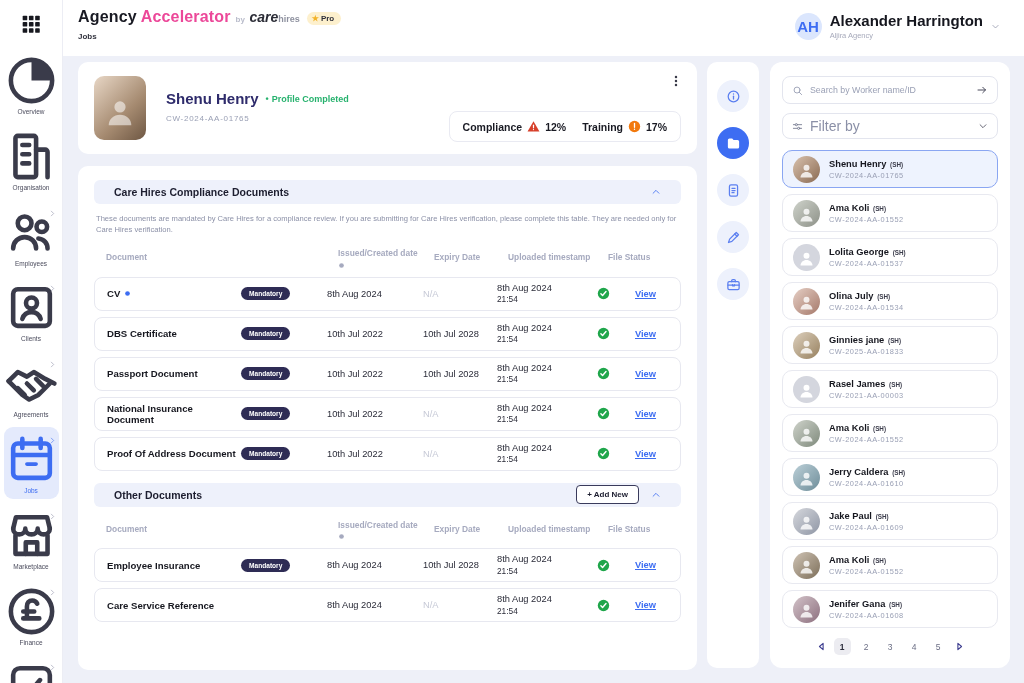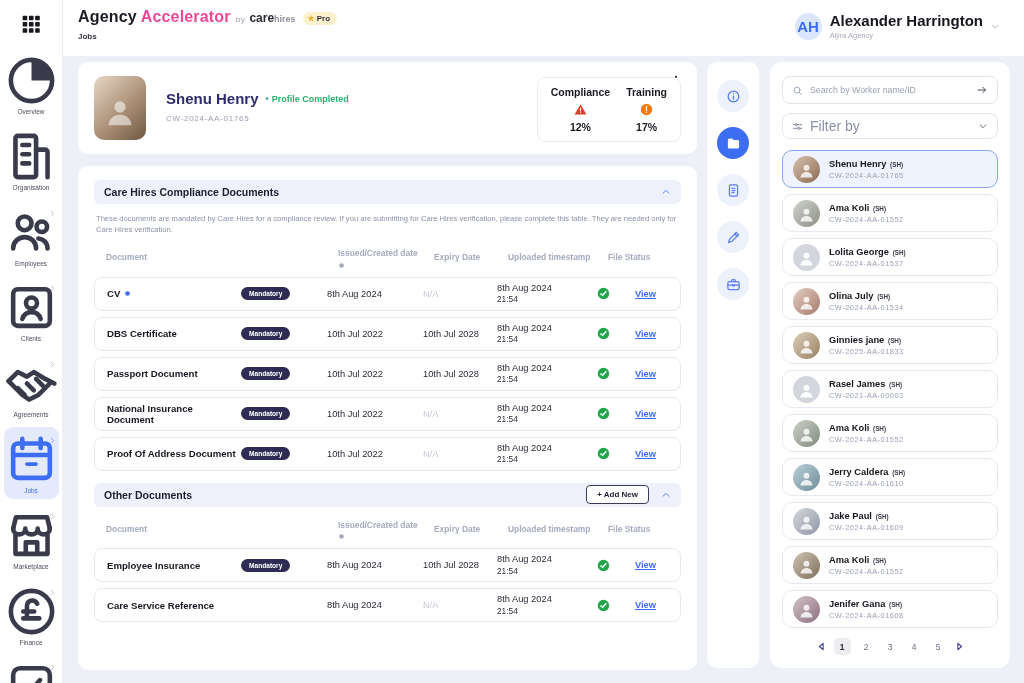--- a/index.html
+++ b/index.html
@@ -23,21 +23,21 @@
   .nav-item.active .nav-icon, .nav-item.active .nav-label { color:#3d6df2; }
   .nav-chev { position:absolute; right:3px; top:10px; width:7px; height:7px; color:#8f93a8; }
   .nav-item.active .nav-chev { color:#3d6df2; }
 
   
   .top-header { position:absolute; left:63px; top:0; width:961px; height:56px; background:#fff; z-index:2; }
   .title-block { position:absolute; left:15px; top:8px; }
   .app-title { font-size:16px; font-weight:bold; color:#191a23; letter-spacing:.01em; }
   .app-title .accent { color:#ec4899; }
   .by-label { font-size:8px; color:#b9bccb; margin-left:5px; font-weight:bold; }
-  .brand-care { font-size:12px; color:#2b2c36; font-weight:bold; }
+  .brand-care { font-size:14px; color:#2b2c36; font-weight:bold;font-style:italic; }
   .brand-hires { font-size:9px; color:#8e919f; font-weight:bold; }
   .pro-badge { display:inline-block; margin-left:7px; background:#fdf0cd; border-radius:8px; font-size:8px; font-weight:bold; color:#2e2f3a; padding:2px 7px 2px 5px; vertical-align:1px; }
   .pro-badge .star { color:#f2b32a; margin-right:2px; }
   .breadcrumb { font-size:8px; font-weight:bold; color:#33343f; margin-top:6px; }
   .user-block { position:absolute; right:24px; top:12px; display:flex; align-items:center; gap:8px; cursor:pointer; }
   .user-avatar { width:27px; height:27px; border-radius:50%; background:#dbe6fd; color:#3d6df2; font-size:15px; font-weight:bold; display:flex; align-items:center; justify-content:center; }
   .user-name { font-size:15px; font-weight:bold; color:#15161e; }
   .user-org { font-size:7.5px; color:#a7aabb; margin-top:2px; }
   .user-chev { width:9px; height:9px; color:#8f93a8; }
 
@@ -45,28 +45,28 @@
   .worker-card { position:absolute; left:78px; top:62px; width:619px; height:92px; background:#fff; border-radius:10px; z-index:1; }
   .worker-photo { position:absolute; left:16px; top:14px; width:52px; height:64px; border-radius:10px; background:linear-gradient(135deg,#e8d7c6,#a58a70 60%,#6e5743); overflow:hidden; }
   .worker-photo .ph { position:absolute; left:10px; top:14px; width:32px; height:44px; color:rgba(255,255,255,.55); }
   .worker-name-row { position:absolute; left:88px; top:28px; display:flex; align-items:center; gap:7px; }
   .worker-name { font-size:15px; font-weight:bold; color:#2e2b6b; }
   .profile-status { font-size:9px; font-weight:bold; color:#27b26e; }
   .profile-status::before { content:"•"; margin-right:3px; }
   .worker-id { position:absolute; left:88px; top:52px; font-size:8px; color:#9aa0b5; letter-spacing:.09em; }
   .kebab-btn { position:absolute; right:14px; top:12px; width:14px; height:14px; color:#3a3b4a; cursor:pointer; }
   .stats-pill { position:absolute; right:16px; bottom:12px; border:1px solid #e9eaf2; border-radius:8px; background:#fff; display:flex; align-items:center; gap:16px; padding:8px 13px; }
-  .stat { display:flex; align-items:center; gap:5px; font-size:10.5px; font-weight:bold; color:#191a23;flex-direction:column; }
+  .stat { display:flex; align-items:center; gap:5px; font-size:10.5px; font-weight:bold; color:#191a23; }
   .stat .s-icon { width:13px; height:13px; }
   .stat .warn { color:#d7402b; }
   .stat .alert { color:#f2790d; }
 
   
   .docs-card { position:absolute; left:78px; top:166px; width:619px; height:504px; background:#fff; border-radius:10px; padding:14px 16px; overflow:hidden; }
-  .section-bar { background:#eef1fb; border-radius:6px; height:24px; display:flex; align-items:center; padding:0 10px; margin-bottom:9px; }
+  .section-bar { background:#eef1fb; border-radius:6px; height:24px; display:flex; align-items:center; padding:0 20px; margin-bottom:9px; }
   .section-title { font-size:10.5px; font-weight:bold; color:#1d1e30; flex:1; }
   .section-chev { width:10px; height:10px; color:#3d6df2; cursor:pointer; }
   .add-new-btn { background:#fff; border:1px solid #3a3b5c; border-radius:4px; font-size:8px; font-weight:bold; color:#1d1e30; padding:4px 10px; margin-right:12px; cursor:pointer; font-family:inherit; }
   .section-desc { font-size:7.6px; color:#8b90a7; line-height:1.5; margin:0 2px 8px; }
   .tbl-head { display:grid; grid-template-columns:232px 96px 74px 100px 85px; padding:4px 0 8px 12px; }
   .tbl-head .th { font-size:8.4px; font-weight:bold; color:#a6aabf; line-height:1.4; padding-right:8px; display:flex; flex-wrap:wrap; align-items:center; gap:2px; }
   .th .info-dot { width:7px; height:7px; color:#a6aabf; }
   .tbl-row { display:grid; grid-template-columns:134px 86px 96px 74px 100px 38px 47px; align-items:center; border:1px solid #e7e8f0; border-radius:8px; height:34px; margin-bottom:6px; padding-left:12px; }
   .cell-doc { font-size:9.6px; font-weight:bold; color:#16171f; display:flex; align-items:center; gap:4px; }
   .cell-doc .doc-dot { width:7px; height:7px; color:#3d6df2; }

